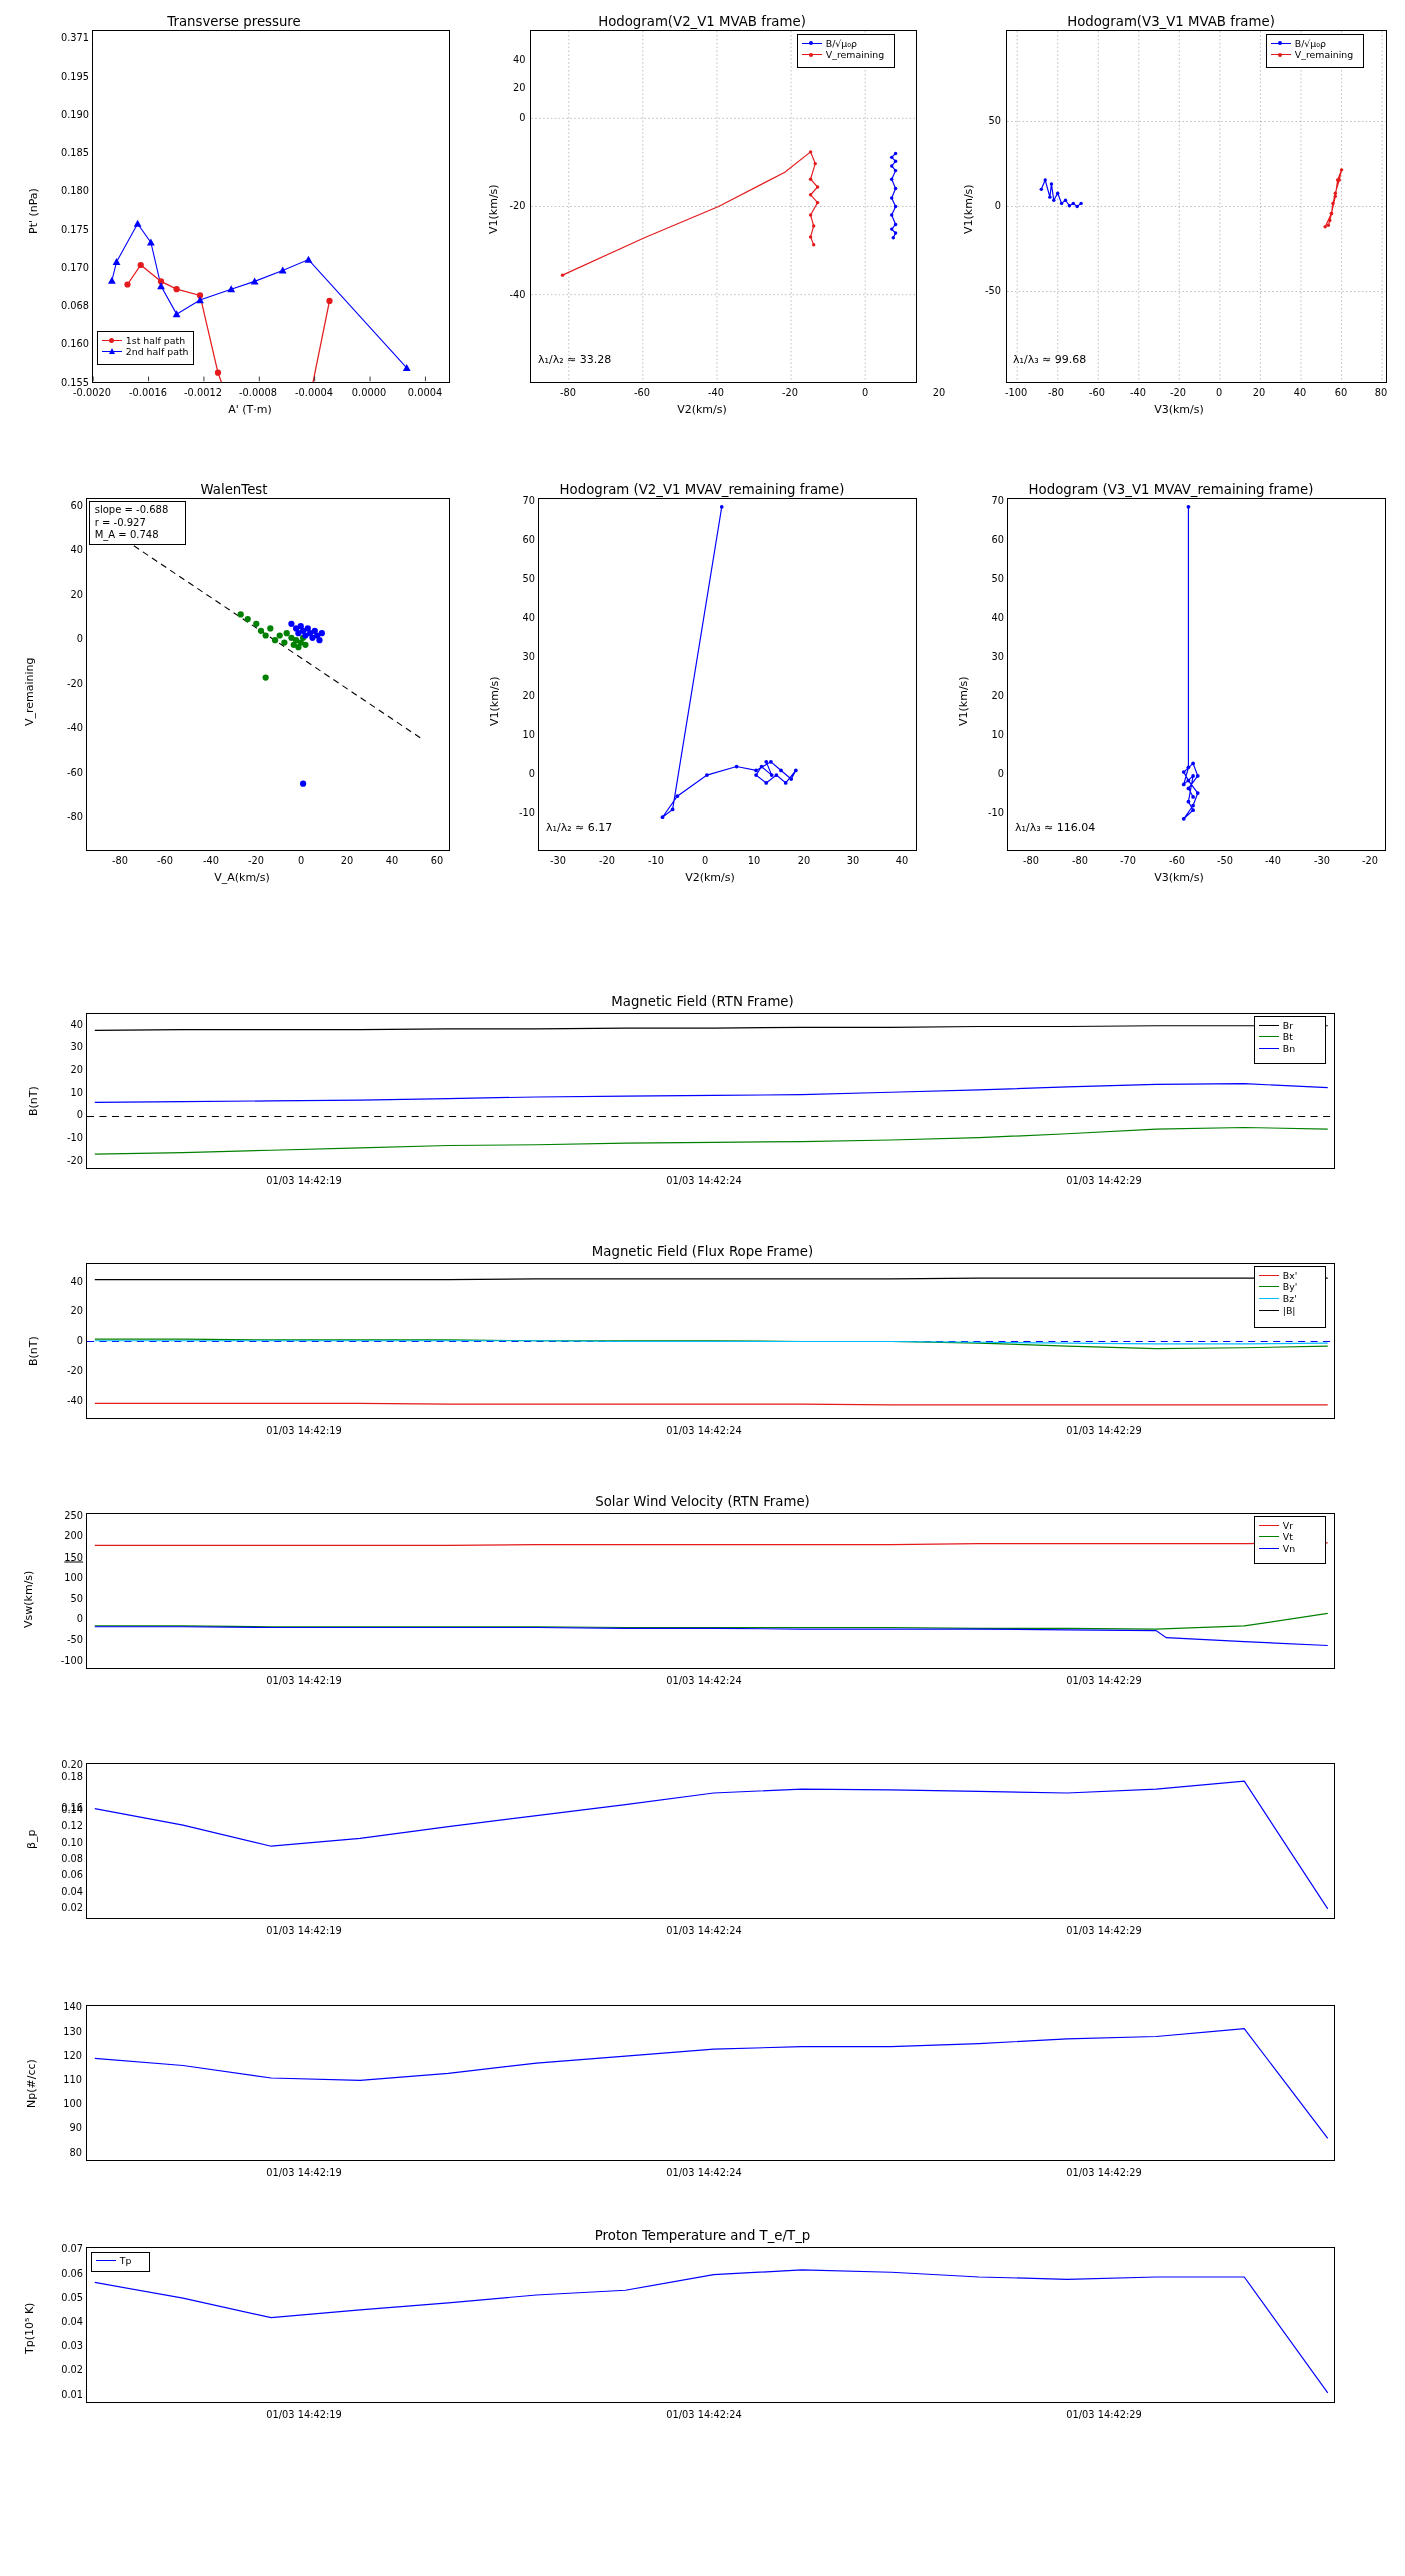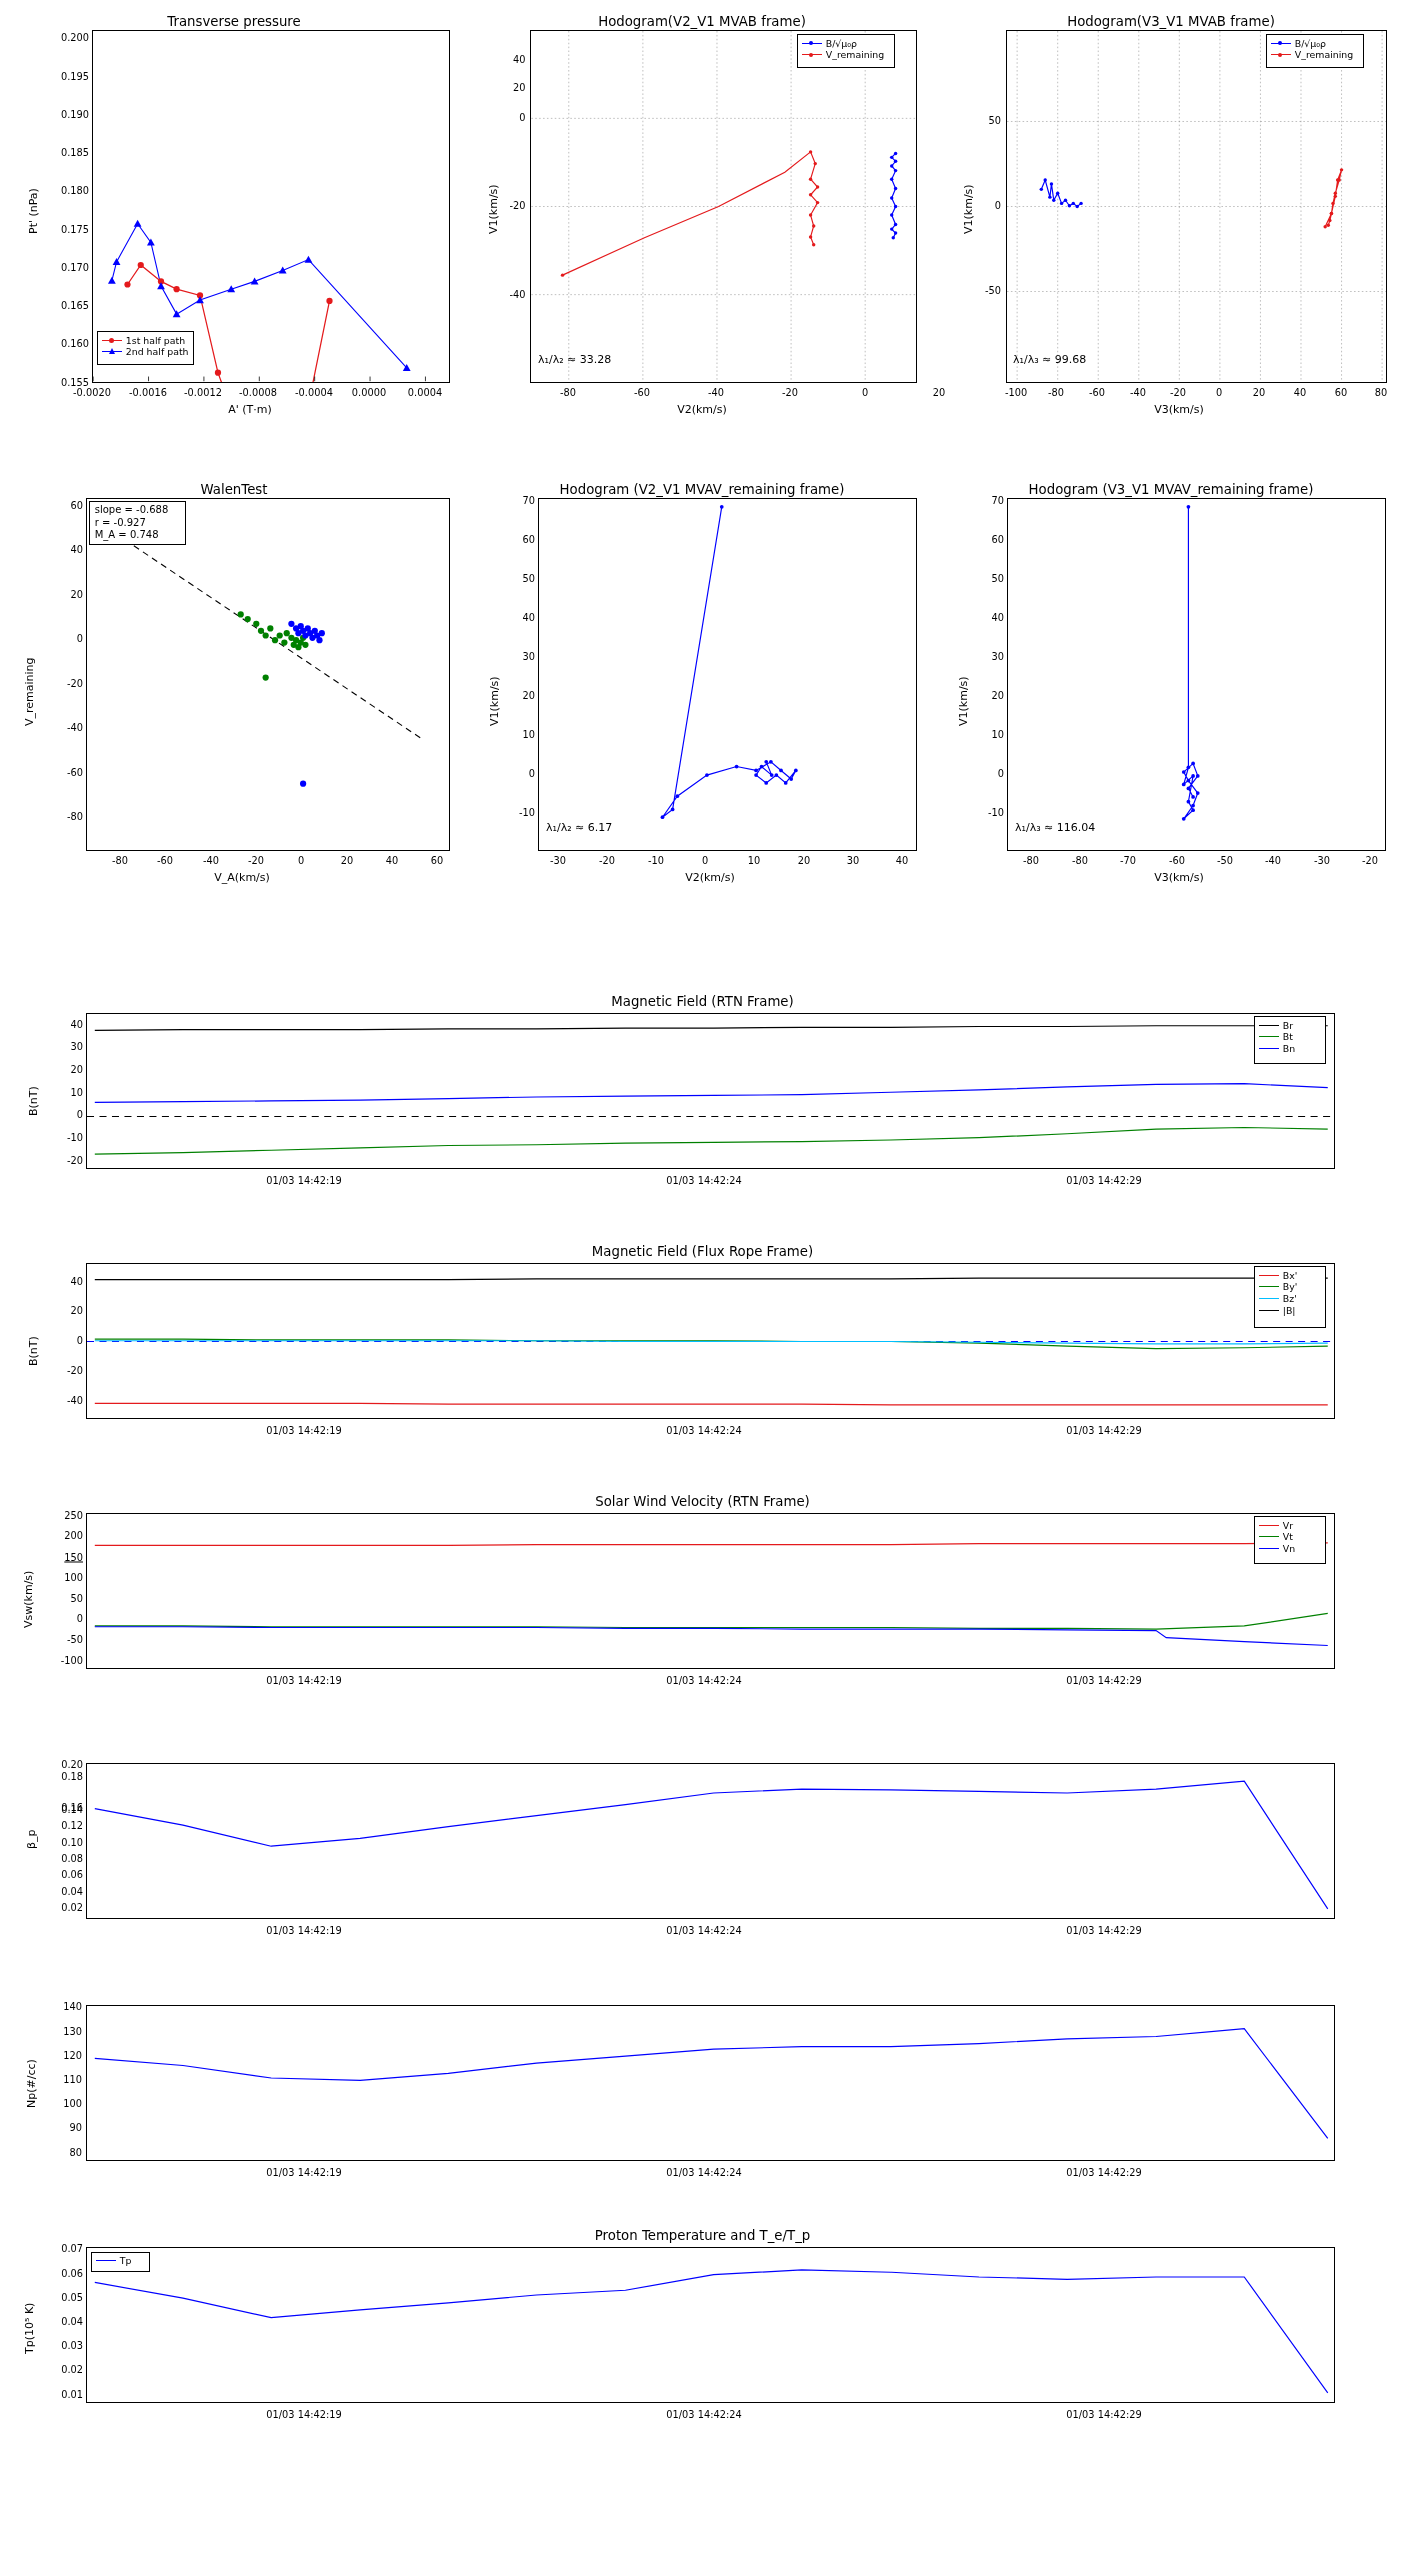--- a/index.html
+++ b/index.html
@@ -83,28 +83,28 @@
   <div class="tick tickx" style="left:92px;top:387px;">-0.0020</div>
   <div class="tick tickx" style="left:148px;top:387px;">-0.0016</div>
   <div class="tick tickx" style="left:203px;top:387px;">-0.0012</div>
   <div class="tick tickx" style="left:258px;top:387px;">-0.0008</div>
   <div class="tick tickx" style="left:314px;top:387px;">-0.0004</div>
   <div class="tick tickx" style="left:369px;top:387px;">0.0000</div>
   <div class="tick tickx" style="left:425px;top:387px;">0.0004</div>
 
   <div class="tick ticky" style="left:58px;top:382px;width:31px;">0.155</div>
   <div class="tick ticky" style="left:58px;top:343px;width:31px;">0.160</div>
-  <div class="tick ticky" style="left:58px;top:305px;width:31px;">0.165</div>
+  <div class="tick ticky" style="left:58px;top:305px;width:31px;">0.068</div>
   <div class="tick ticky" style="left:58px;top:267px;width:31px;">0.170</div>
   <div class="tick ticky" style="left:58px;top:229px;width:31px;">0.175</div>
   <div class="tick ticky" style="left:58px;top:190px;width:31px;">0.180</div>
   <div class="tick ticky" style="left:58px;top:152px;width:31px;">0.185</div>
   <div class="tick ticky" style="left:58px;top:114px;width:31px;">0.190</div>
   <div class="tick ticky" style="left:58px;top:76px;width:31px;">0.195</div>
-  <div class="tick ticky" style="left:58px;top:37px;width:31px;">0.200</div>
+  <div class="tick ticky" style="left:58px;top:37px;width:31px;">0.371</div>
 
   <div class="xlabel" style="top:403px;left:47px;width:406px;">A' (T·m)</div>
   <div class="ylabel" style="left:26.5px;top:234px;transform:rotate(-90deg);">Pt' (nPa)</div>
 
   <div class="legend" style="left:97px;top:331px;width:97px;height:34px;">
     <div class="row">
       <span class="swatch" style="border-top-color:#e41a1c;">
             <span class="mk" style="background:#e41a1c;"></span>
           </span>
       <span class="lbl">1st half path</span>

